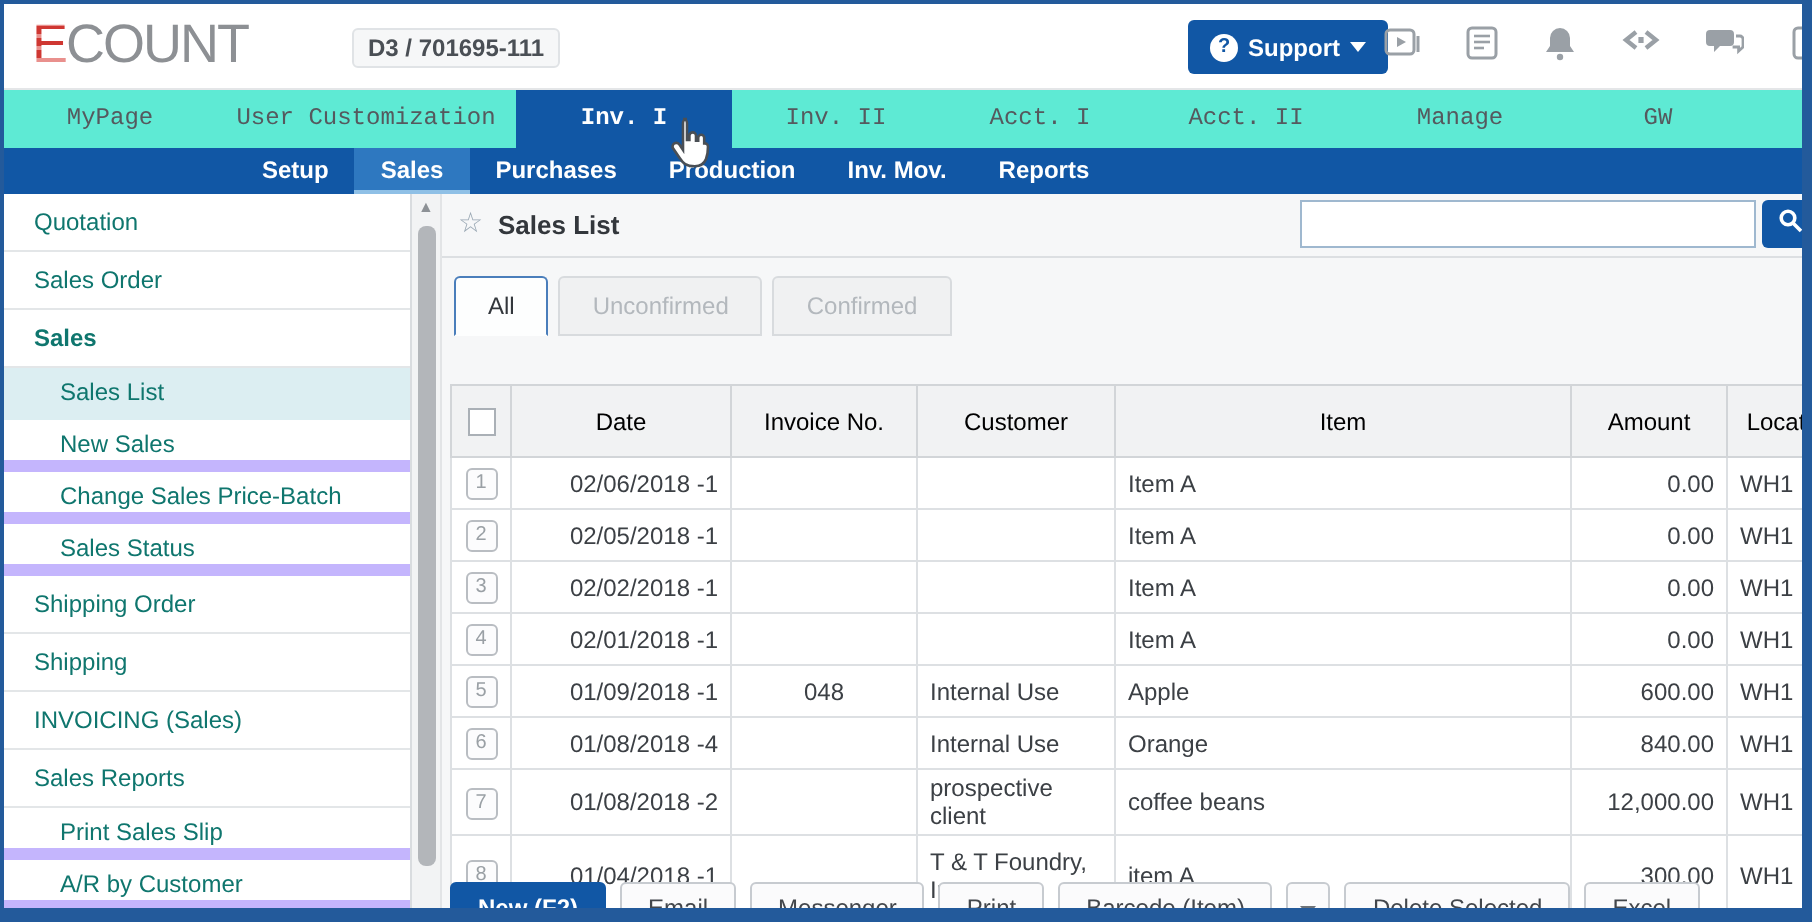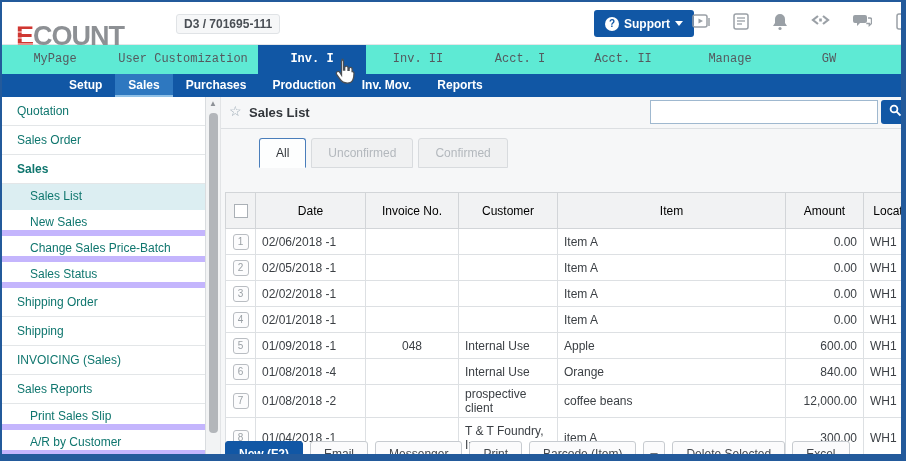--- a/index.html
+++ b/index.html
@@ -4,70 +4,70 @@
 <style>
   * { margin:0; padding:0; box-sizing:border-box; }
   body { font-family:"Liberation Sans", sans-serif; background:#fff; }
   .frame{
     position:relative; width:906px; height:461px; overflow:hidden; background:#fff;
     border-top:2px solid #235a9b; border-left:2px solid #235a9b;
     border-right:5px solid #235a9b; border-bottom:7px solid #235a9b;
   }
   
   .topbar{ position:absolute; left:0; top:0; width:899px; height:43px; background:#fff; border-bottom:1px solid #e4e6e8;}
-  .logo{ position:absolute; left:14px; top:19px; font-size:27px; font-weight:bold; letter-spacing:-1px; cursor:pointer;}
+  .logo{ position:absolute; left:14px; top:5px; font-size:27px; font-weight:normal; letter-spacing:-1px; cursor:pointer;}
   .logo .e{ color:#cf3732; background:repeating-linear-gradient(180deg,#cf3732 0 4px,#e9908d 4px 6px); -webkit-background-clip:text; background-clip:text; -webkit-text-fill-color:transparent;}
   .logo .rest{ color:#8d9094;}
   .companycode{ position:absolute; left:174px; top:12px; font-size:12px; font-weight:bold; color:#4a4f55; background:#f6f7f8; border:1px solid #e0e3e6; border-radius:3px; padding:2px 7px;}
   .search-wrap{ position:absolute; left:286px; top:8px; height:27px; display:flex;}
   .search-input{ width:255px; height:27px; border:1px solid #b9bec3; border-right:none; padding:0 8px; font-size:12px; color:#333; font-family:"Liberation Sans",sans-serif;}
   .search-input::placeholder{ color:#a7acb1;}
   .search-btn{ width:36px; height:27px; background:#1157a5; border:none; display:flex; align-items:center; justify-content:center; cursor:pointer;}
   .support-btn{ position:absolute; left:592px; top:8px; height:27px; background:#1157a5; color:#fff; border:none; border-radius:3px; font-size:12px; font-weight:bold; display:flex; align-items:center; gap:5px; padding:0 11px; cursor:pointer; font-family:"Liberation Sans",sans-serif;}
   .qmark{ width:14px; height:14px; border-radius:50%; background:#fff; color:#1157a5; font-size:10px; font-weight:bold; display:flex; align-items:center; justify-content:center;}
   .caret{ width:0; height:0; border-left:4px solid transparent; border-right:4px solid transparent; border-top:5px solid #fff; display:inline-block;}
   .top-icons{ position:absolute; left:690px; top:10px; width:220px; display:flex; gap:21px; color:#9aa0a6;}
   .top-icons svg{ display:block; cursor:pointer;}
   
   .nav1{ position:absolute; left:0; top:43px; width:899px; height:29px; background:#5eead4; display:flex;font-family:Liberation Mono, monospace;}
   .nav1-item{ height:29px; line-height:29px; text-align:center; font-size:12px; color:#55595e; cursor:pointer;}
   .nav1-item.active{ background:#1157a5; color:#fff; font-weight:bold;}
   
-  .nav2{ position:absolute; left:0; top:72px; width:899px; height:23px; background:#1157a5; padding-left:54px; display:flex;}
+  .nav2{ position:absolute; left:0; top:72px; width:899px; height:23px; background:#1157a5; padding-left:116px; display:flex;}
   .nav2-item{ height:23px; line-height:22px; padding:0 13px; color:#fff; font-size:12px; font-weight:bold; cursor:pointer;}
   .nav2-item.active{ background:#2e78c0; border-bottom:2px solid #8fc0e6;}
   
   .sidebar{ position:absolute; left:0; top:95px; width:204px; height:357px; background:#fff; border-right:1px solid #d9dcdf; font-size:12px; color:#0f766e;}
   .side-item{ height:29px; line-height:28px; padding-left:15px; border-bottom:1px solid #e3e6e8; cursor:pointer; white-space:nowrap;}
   .side-item.sub{ height:26px; line-height:25px; padding-left:28px; border-bottom:6px solid #c4b5fd;}
   .side-item.bold{ font-weight:bold;}
   .side-item.active{ background:#dceef2; border-bottom:1px solid #dceef2;}
   .scrollstrip{ position:absolute; left:204px; top:95px; width:15px; height:357px; background:#f2f3f4; border-right:1px solid #e2e4e6;}
   .scroll-up{ position:absolute; left:3px; top:2px; font-size:8px; color:#8d9196; cursor:pointer;}
   .scroll-thumb{ position:absolute; left:3px; top:16px; width:9px; height:320px; background:#b3b6ba; border-radius:4px; cursor:pointer;}
   
   .main{ position:absolute; left:219px; top:95px; width:680px; height:357px; background:#f6f7f8; overflow:hidden;}
   .title-row{ position:absolute; left:0; top:0; width:680px; height:32px; border-bottom:1px solid #dcdfe2;}
   .star{ position:absolute; left:8px; top:6px; font-size:14px; color:#9aa8b4; cursor:pointer;}
   .page-title{ position:absolute; left:28px; top:8px; font-size:13px; font-weight:bold; color:#33373c;}
   .quick-search{ position:absolute; left:429px; top:3px; width:228px; height:24px; border:1px solid #9fb8cf; background:#fff; padding:0 6px; font-size:12px; font-family:"Liberation Sans",sans-serif;}
   .quick-search-btn{ position:absolute; left:660px; top:3px; width:70px; height:24px; background:#1157a5; color:#fff; border:none; border-radius:3px 0 0 3px; font-size:12px; font-weight:bold; display:flex; align-items:center; gap:4px; padding:0 8px; cursor:pointer; font-family:"Liberation Sans",sans-serif;}
-  .tabs{ position:absolute; left:6px; top:41px; display:flex; gap:5px;margin-left:32px;}
+  .tabs{ position:absolute; left:6px; top:41px; display:flex; gap:5px;}
   .tab{ height:30px; line-height:28px; padding:0 16px; font-size:12px; border-radius:3px 3px 0 0; cursor:pointer;}
   .tab.active{ background:#fdfefe; border:1px solid #4a7ebb; border-bottom:1px solid #fdfefe; color:#33373c;}
   .tab.inactive{ background:#f0f1f2; border:1px solid #d8dbde; color:#b3b8bd;}
   
   .grid{ position:absolute; left:4px; top:95px; width:703px; border-collapse:collapse; background:#fff; table-layout:fixed;}
   .grid th{ height:36px; background:#f1f2f3; border:1px solid #d2d5d8; font-size:12px; font-weight:normal; color:#000000; text-align:center;}
   .grid td{ border:1px solid #dde0e3; font-size:12px; color:#3c4045; padding:2px 6px; background:#fff;}
   .grid tr.r{ height:26px;}
   .grid tr.tall{ height:40px;}
   .col-chk{ width:30px;} .col-date{ width:110px;} .col-inv{ width:93px;}
   .col-cust{ width:99px;} .col-item{ width:228px;} .col-amt{ width:78px;} .col-loc{ width:65px;}
-  .cell-date{ text-align:left; color:#3d7fb9; cursor:pointer;}
+  .cell-date{ text-align:right; color:#3d7fb9; cursor:pointer;}
   .cell-inv{ text-align:center;}
   .cell-amt{ text-align:right;}
   .rownum{ display:inline-block; width:16px; height:16px; line-height:14px; border:1px solid #b9bdc2; border-radius:3px; background:#fcfcfd; color:#9aa0a5; font-size:10px; text-align:center; cursor:pointer;}
   .hdr-chk{ width:14px; height:14px; border:1px solid #aab0b6; background:#fff; display:inline-block; vertical-align:middle; cursor:pointer;}
   
   .footer{ position:absolute; left:4px; top:344px; display:flex; gap:7px;}
   .fbtn{ height:27px; line-height:25px; padding:0 13px; font-size:12px; background:#fbfbfc; border:1px solid #c7cbd0; border-radius:3px; color:#43474c; cursor:pointer; font-family:"Liberation Sans",sans-serif; white-space:nowrap;}
   .fbtn.primary{ background:#1157a5; border-color:#1157a5; color:#fff; font-weight:bold;}
   .fbtn.caret-btn{ padding:0 6px;}
   .caret-dark{ width:0; height:0; border-left:4px solid transparent; border-right:4px solid transparent; border-top:5px solid #6d7277; display:inline-block;}

